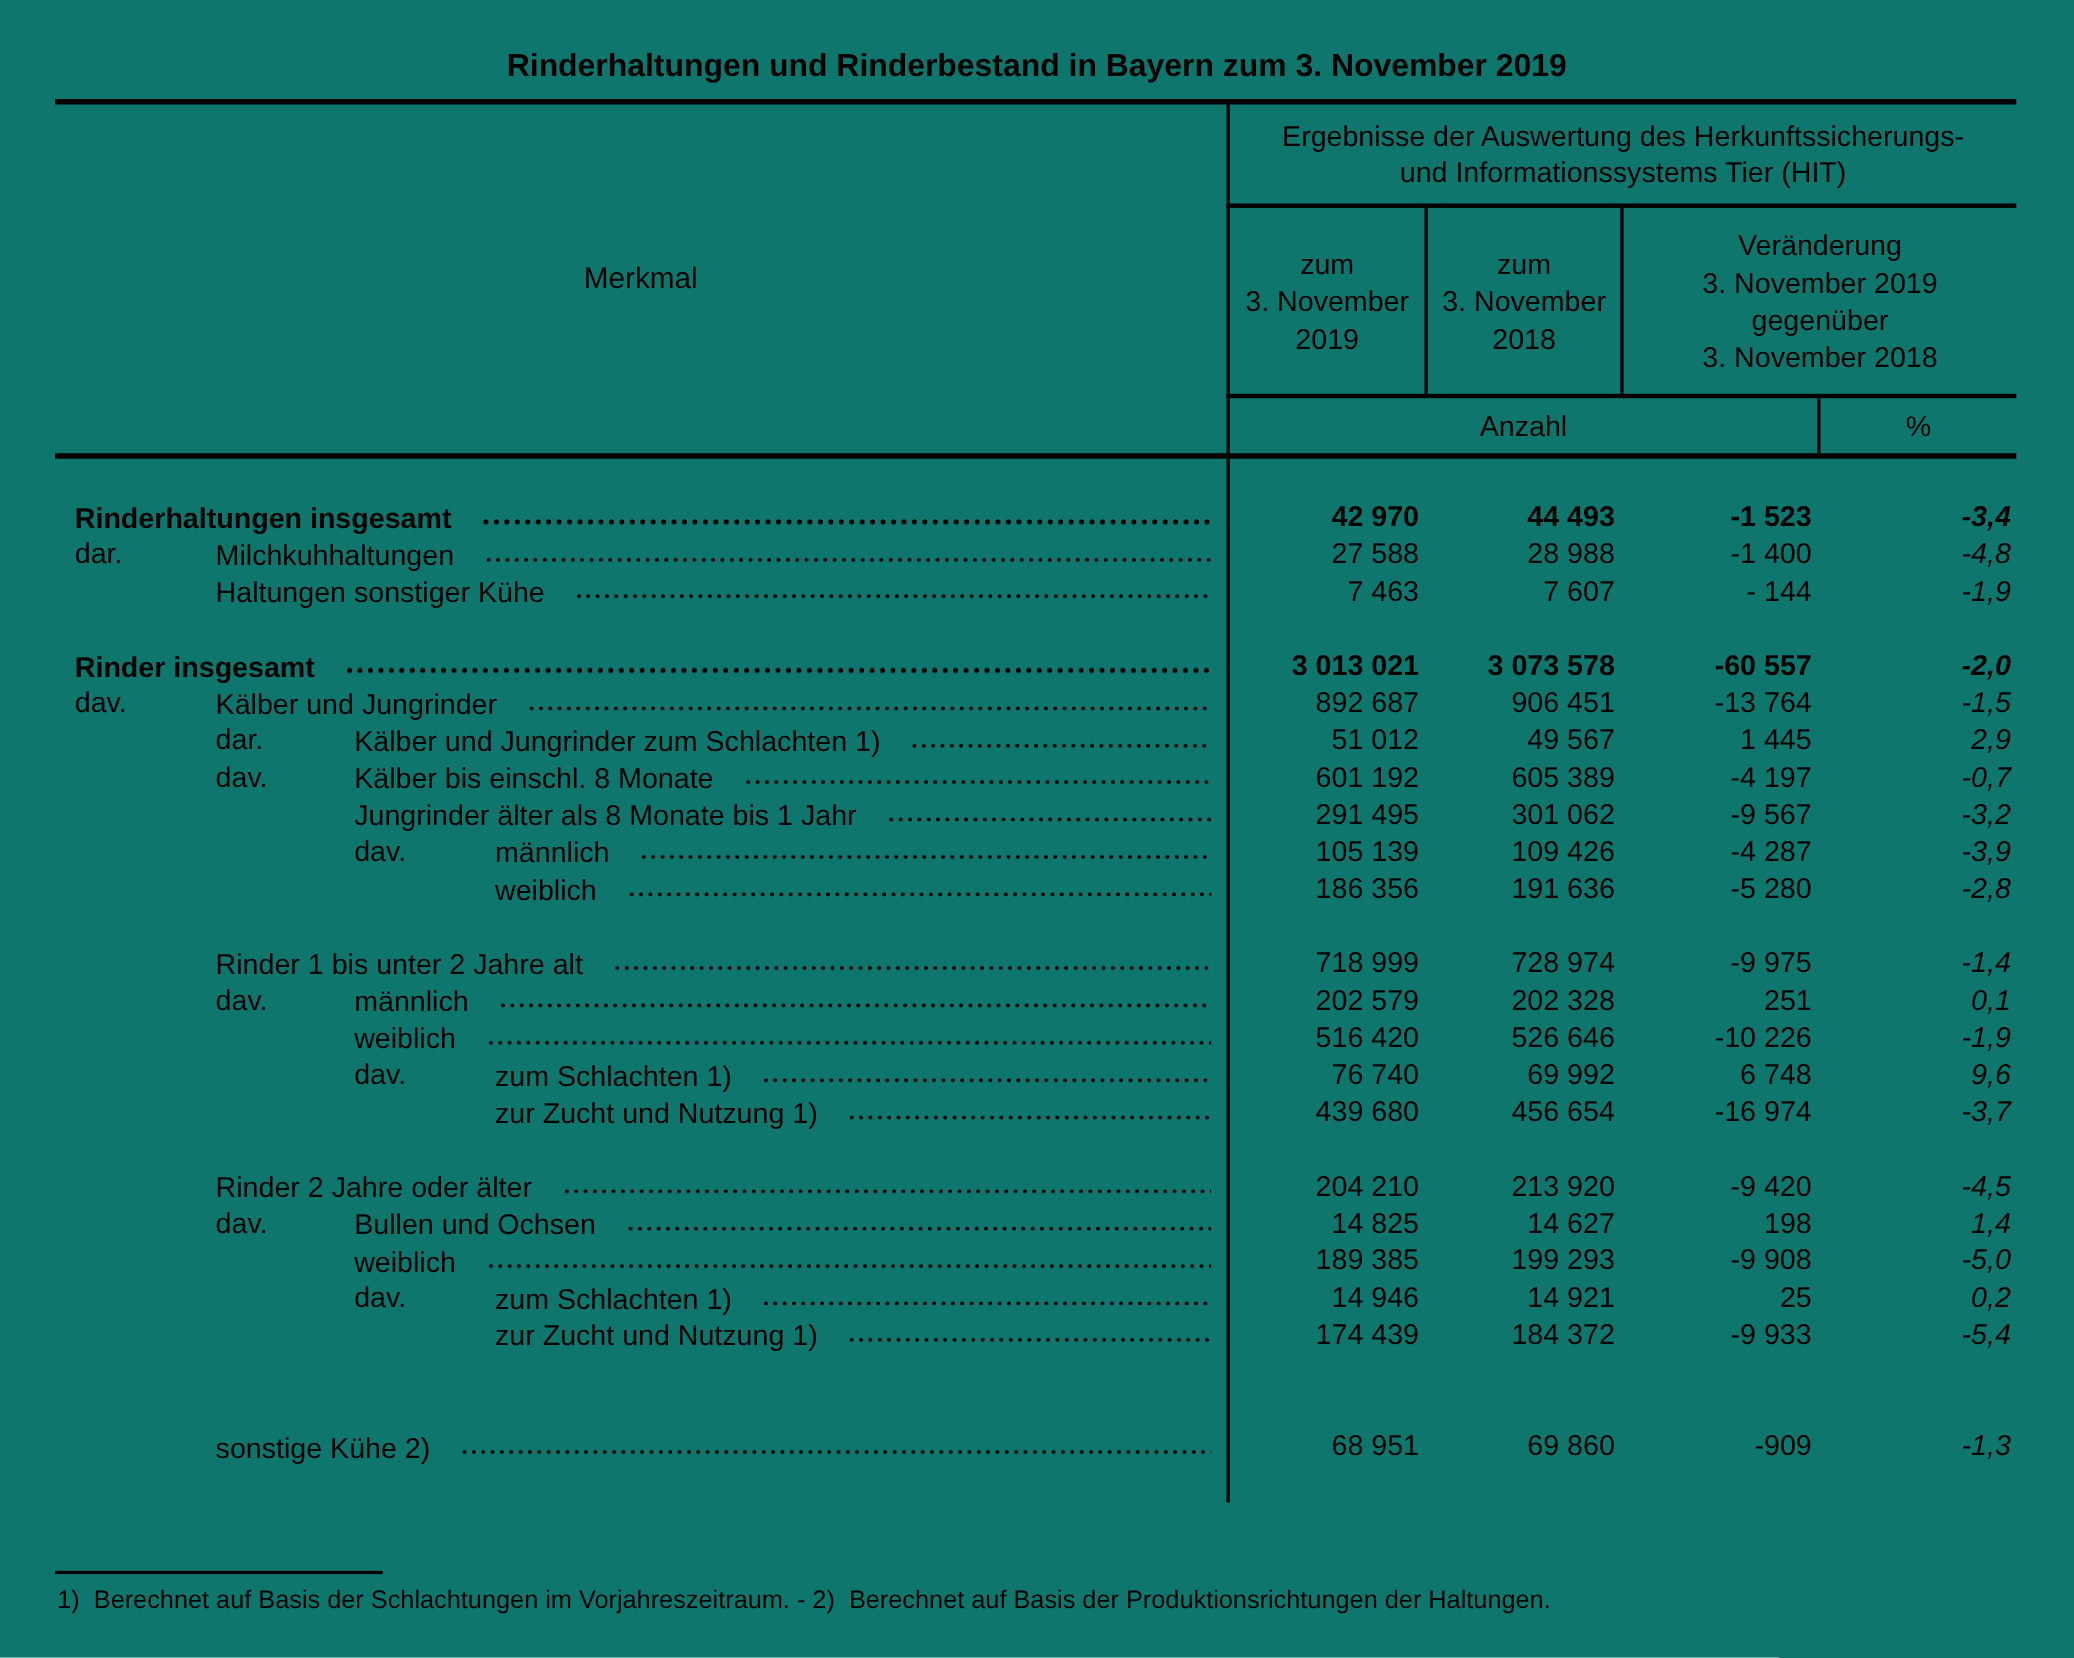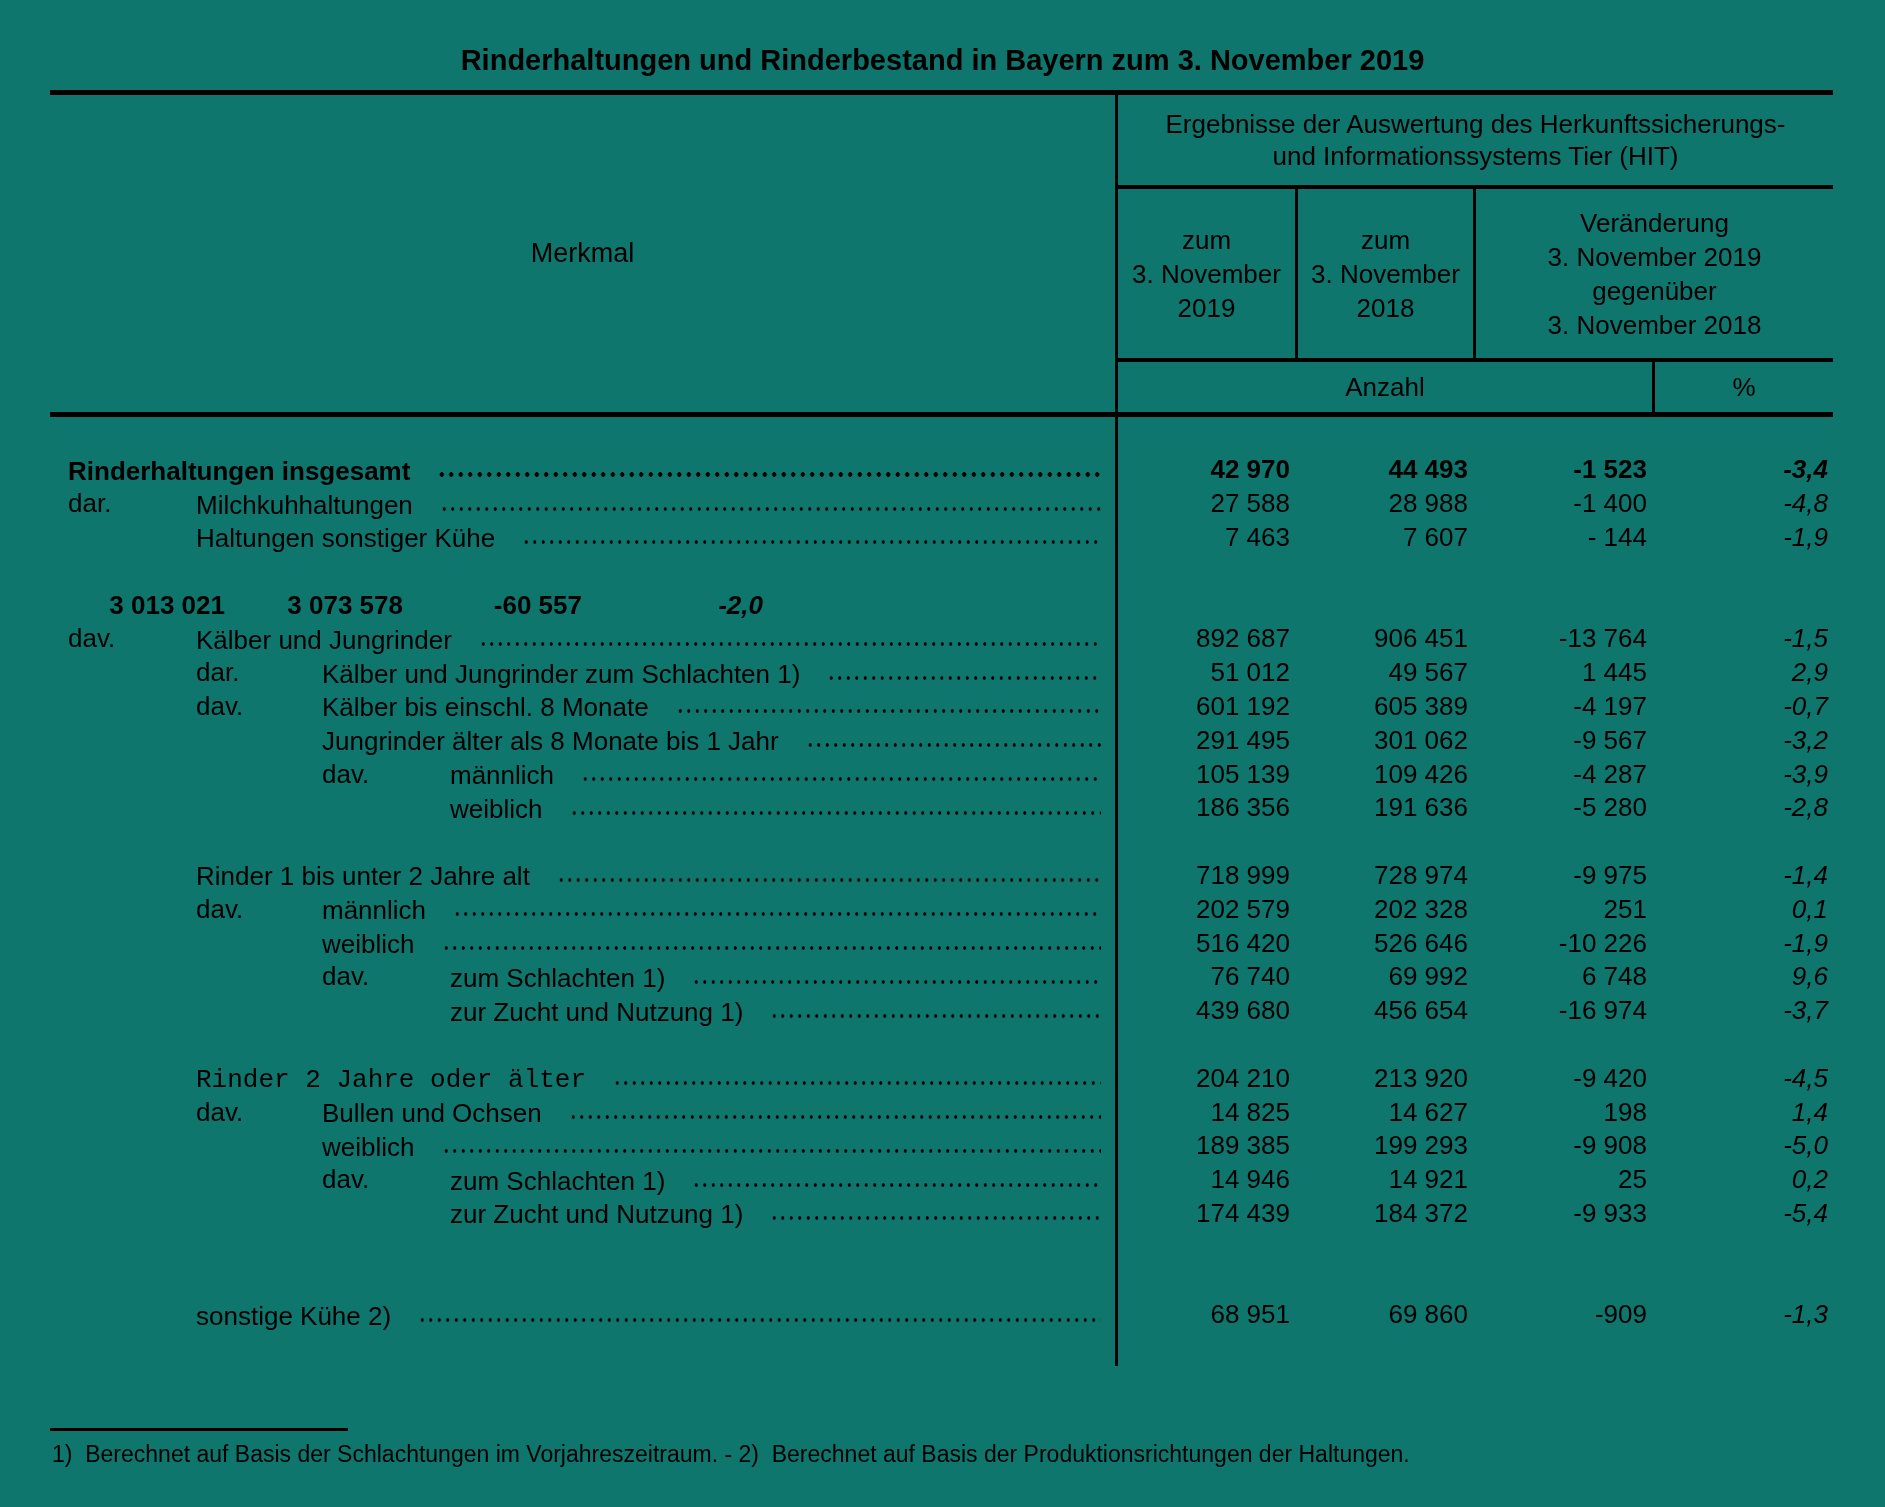--- a/index.html
+++ b/index.html
@@ -145,20 +145,25 @@
       <span class="label" style="margin-left: 146px;">Haltungen sonstiger Kühe</span>
       <span class="leader"></span>
     </div>
     <div class="num c1">7 463</div>
     <div class="num c2">7 607</div>
     <div class="num c3">- 144</div>
     <div class="num c4">-1,9</div>
   </div>
         <div class="row spacer"></div>
         <div class="row bold">
+    <div class="merkmal">
+
+      <span class="label" style="margin-left: 18px;">Rinder insgesamt</span>
+      <span class="leader"></span>
+    </div>
     <div class="num c1">3 013 021</div>
     <div class="num c2">3 073 578</div>
     <div class="num c3">-60 557</div>
     <div class="num c4">-2,0</div>
   </div>
         <div class="row">
     <div class="merkmal">
       <span class="prefix" style="left: 18px;">dav.</span>
       <span class="label" style="margin-left: 146px;">Kälber und Jungrinder</span>
       <span class="leader"></span>
@@ -276,21 +281,21 @@
     </div>
     <div class="num c1">439 680</div>
     <div class="num c2">456 654</div>
     <div class="num c3">-16 974</div>
     <div class="num c4">-3,7</div>
   </div>
         <div class="row spacer"></div>
         <div class="row">
     <div class="merkmal">
 
-      <span class="label" style="margin-left: 146px; font-family: Liberation Mono, monospace;">Rinder 2 Jahre oder älter</span>
+      <span class="label" style="margin-left: 146px;">Rinder 2 Jahre oder älter</span>
       <span class="leader"></span>
     </div>
     <div class="num c1">204 210</div>
     <div class="num c2">213 920</div>
     <div class="num c3">-9 420</div>
     <div class="num c4">-4,5</div>
   </div>
         <div class="row">
     <div class="merkmal">
       <span class="prefix" style="left: 146px;">dav.</span>

